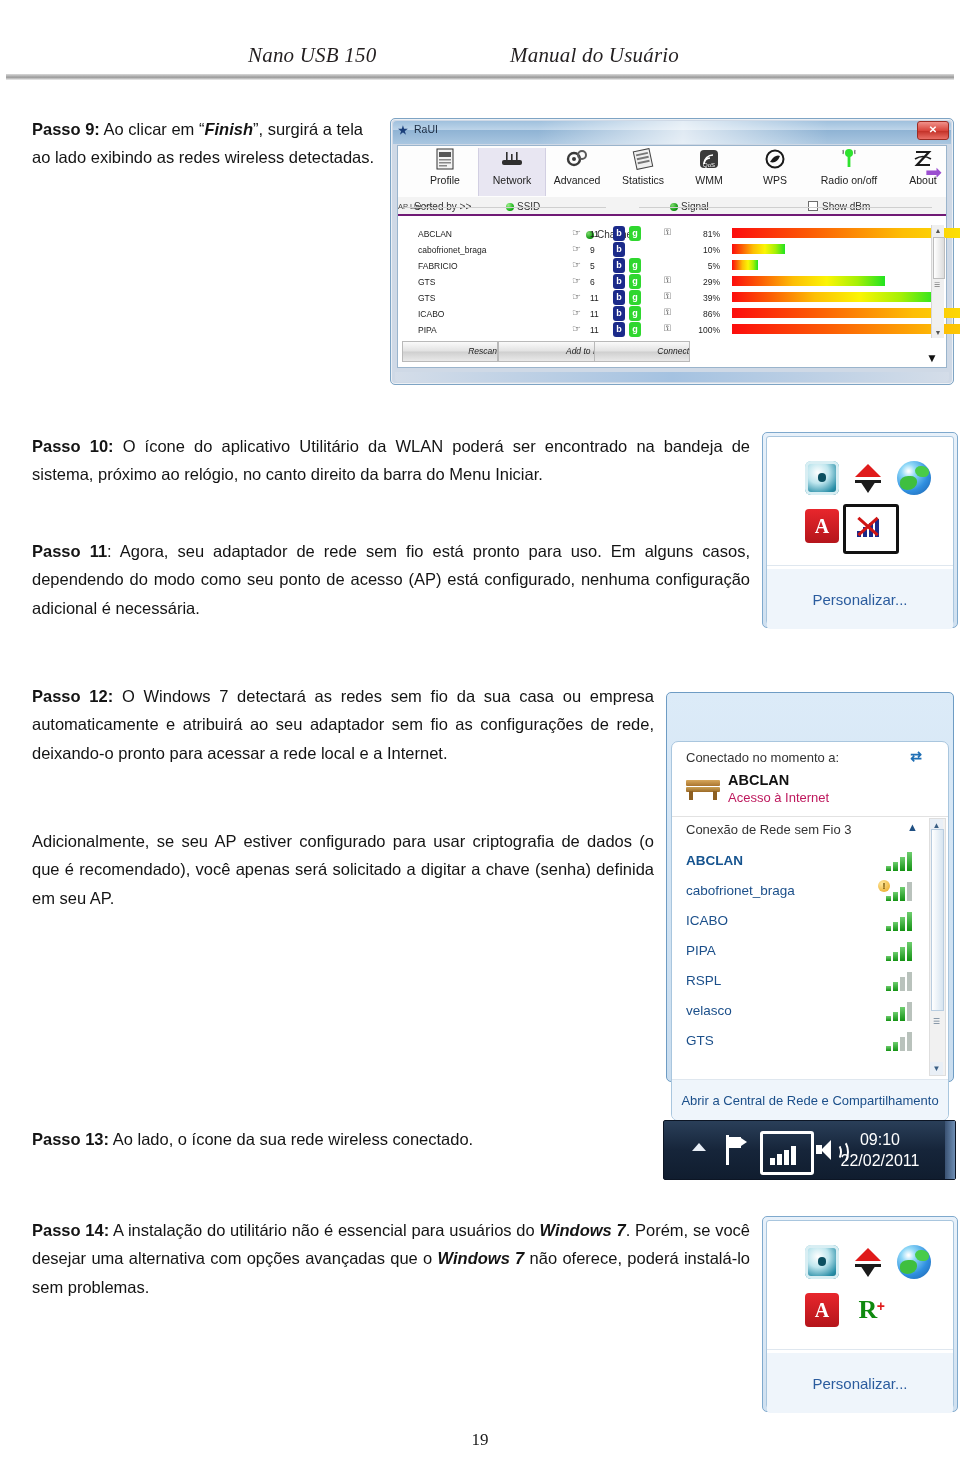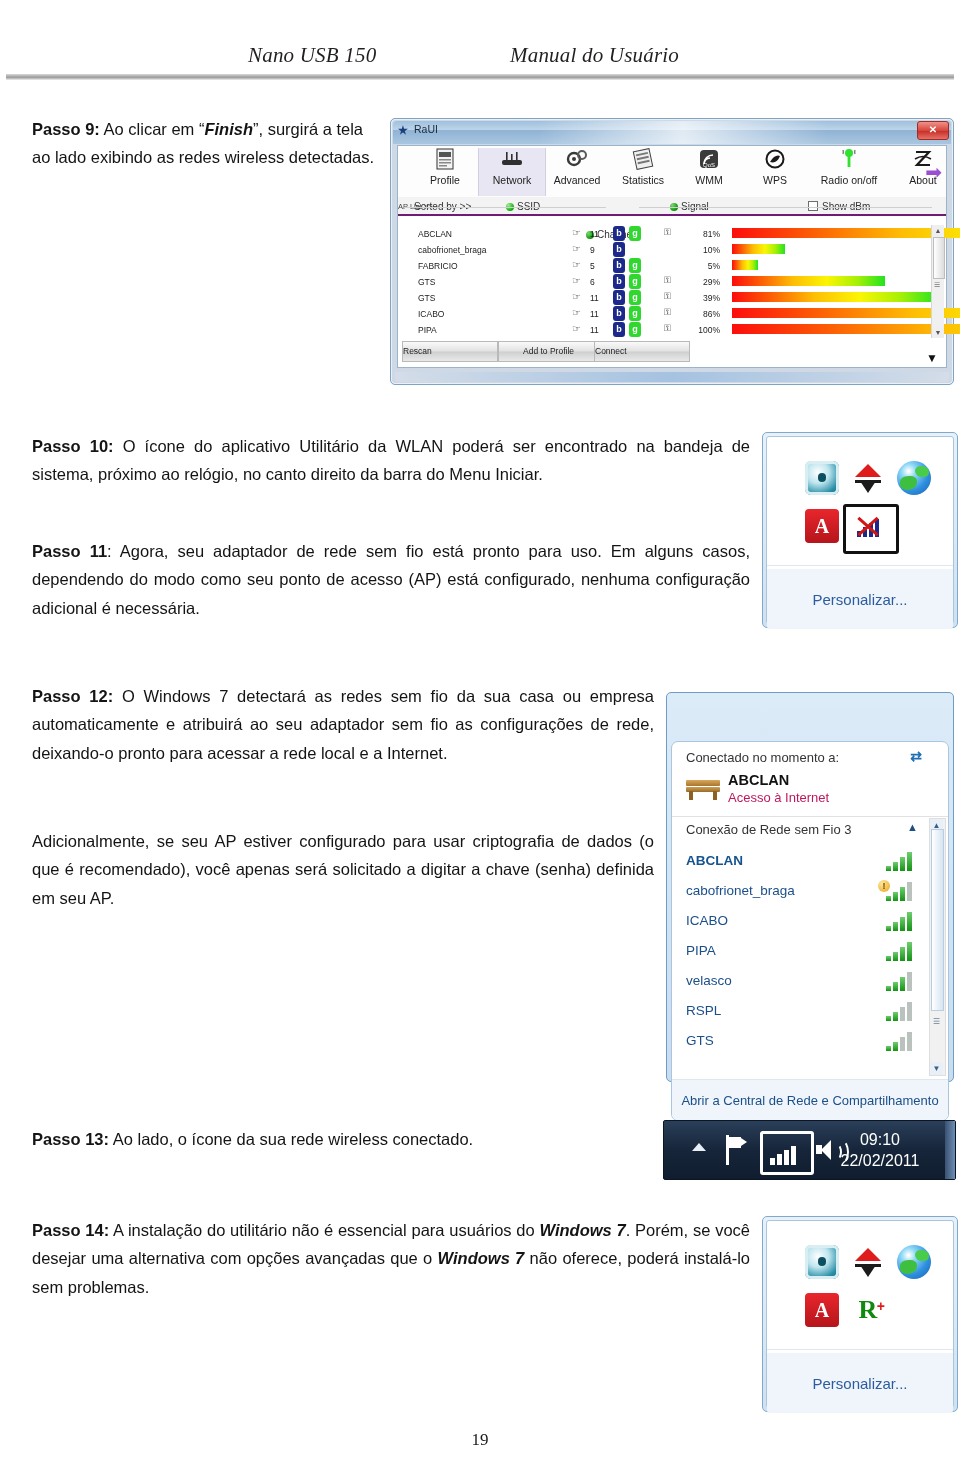--- a/index.html
+++ b/index.html
@@ -67,21 +67,21 @@
   .ap-bar{position:absolute;left:330px;top:3px;height:10px;background:linear-gradient(to right,#fc0d0d 0%,#fc5a05 18%,#fdbe05 40%,#fbf505 62%,#a5f006 82%,#21e321 100%);}
 
   .ap-scroll{position:absolute;right:2px;top:79px;width:12px;height:113px;background:#f0f0f0;border-left:1px solid #d6d6d6;}
   .ap-scroll .sb-up,.ap-scroll .sb-dn{position:absolute;left:0;width:12px;height:11px;font-size:7px;text-align:center;color:#555;line-height:11px;background:#efefef;}
   .ap-scroll .sb-up{top:0;} .ap-scroll .sb-dn{bottom:0;}
   .ap-scroll .sb-thumb{position:absolute;left:1px;top:12px;width:10px;height:40px;background:linear-gradient(to right,#fff,#dcdcdc);border:1px solid #bdbdbd;}
   .ap-scroll .sb-grip{position:absolute;left:2px;top:56px;font-size:7px;color:#777;}
 
   .raui-btns{position:absolute;left:4px;bottom:6px;height:20px;}
   .rbtn{position:absolute;top:0;height:19px;background:linear-gradient(to bottom,#fafafa,#e2e2e2 48%,#cfcfcf 52%,#e9e9e9);
-        border:1px solid #b9b9b9;font-size:8.5px;color:#222;text-align:left;line-height:19px;}
+        border:1px solid #b9b9b9;font-size:8.5px;color:#222;text-align:right;line-height:19px;font-style:italic;}
   .raui-bottom{position:absolute;right:8px;bottom:2px;font-size:12px;color:#111;}
   .raui-foot{position:absolute;left:4px;right:4px;bottom:2px;height:10px;border-radius:0 0 4px 4px;
              background:linear-gradient(to right,rgba(255,255,255,.1),rgba(130,175,220,.55),rgba(255,255,255,.1));}
 
   
   .tray{position:absolute;width:196px;height:196px;border:1px solid #7fa9cd;border-radius:5px;
         background:linear-gradient(to bottom,#e8f1fa,#cfe0f0);padding:3px;box-sizing:border-box;}
   .tray-inner{width:100%;height:100%;border:1px solid #a9c6de;background:#fff;box-sizing:border-box;position:relative;border-radius:3px;}
   .tray-icons{position:absolute;left:0;top:18px;width:100%;height:108px;}
   .tic{position:absolute;width:34px;height:34px;}
@@ -482,34 +482,34 @@
         <div class="w7-row">
           <span class="w7-ssid">PIPA</span>
           <span class="w7-sig">
               <i class="on" style="left:0;height:5px"></i>
               <i class="on" style="left:7px;height:9px"></i>
               <i class="on" style="left:14px;height:14px"></i>
               <i class="on" style="left:21px;height:19px"></i>
             </span>
         </div>
         <div class="w7-row">
+          <span class="w7-ssid">RSPL</span>
+          <span class="w7-sig">
+              <i class="on" style="left:0;height:5px"></i>
+              <i class="on" style="left:7px;height:9px"></i>
+              <i style="left:14px;height:14px"></i>
+              <i style="left:21px;height:19px"></i>
+            </span>
+        </div>
+        <div class="w7-row">
           <span class="w7-ssid">velasco</span>
           <span class="w7-sig">
               <i class="on" style="left:0;height:5px"></i>
               <i class="on" style="left:7px;height:9px"></i>
               <i class="on" style="left:14px;height:14px"></i>
-              <i style="left:21px;height:19px"></i>
-            </span>
-        </div>
-        <div class="w7-row">
-          <span class="w7-ssid">RSPL</span>
-          <span class="w7-sig">
-              <i class="on" style="left:0;height:5px"></i>
-              <i class="on" style="left:7px;height:9px"></i>
-              <i style="left:14px;height:14px"></i>
               <i style="left:21px;height:19px"></i>
             </span>
         </div>
         <div class="w7-row">
           <span class="w7-ssid">GTS</span>
           <span class="w7-sig">
               <i class="on" style="left:0;height:5px"></i>
               <i class="on" style="left:7px;height:9px"></i>
               <i style="left:14px;height:14px"></i>
               <i style="left:21px;height:19px"></i>

